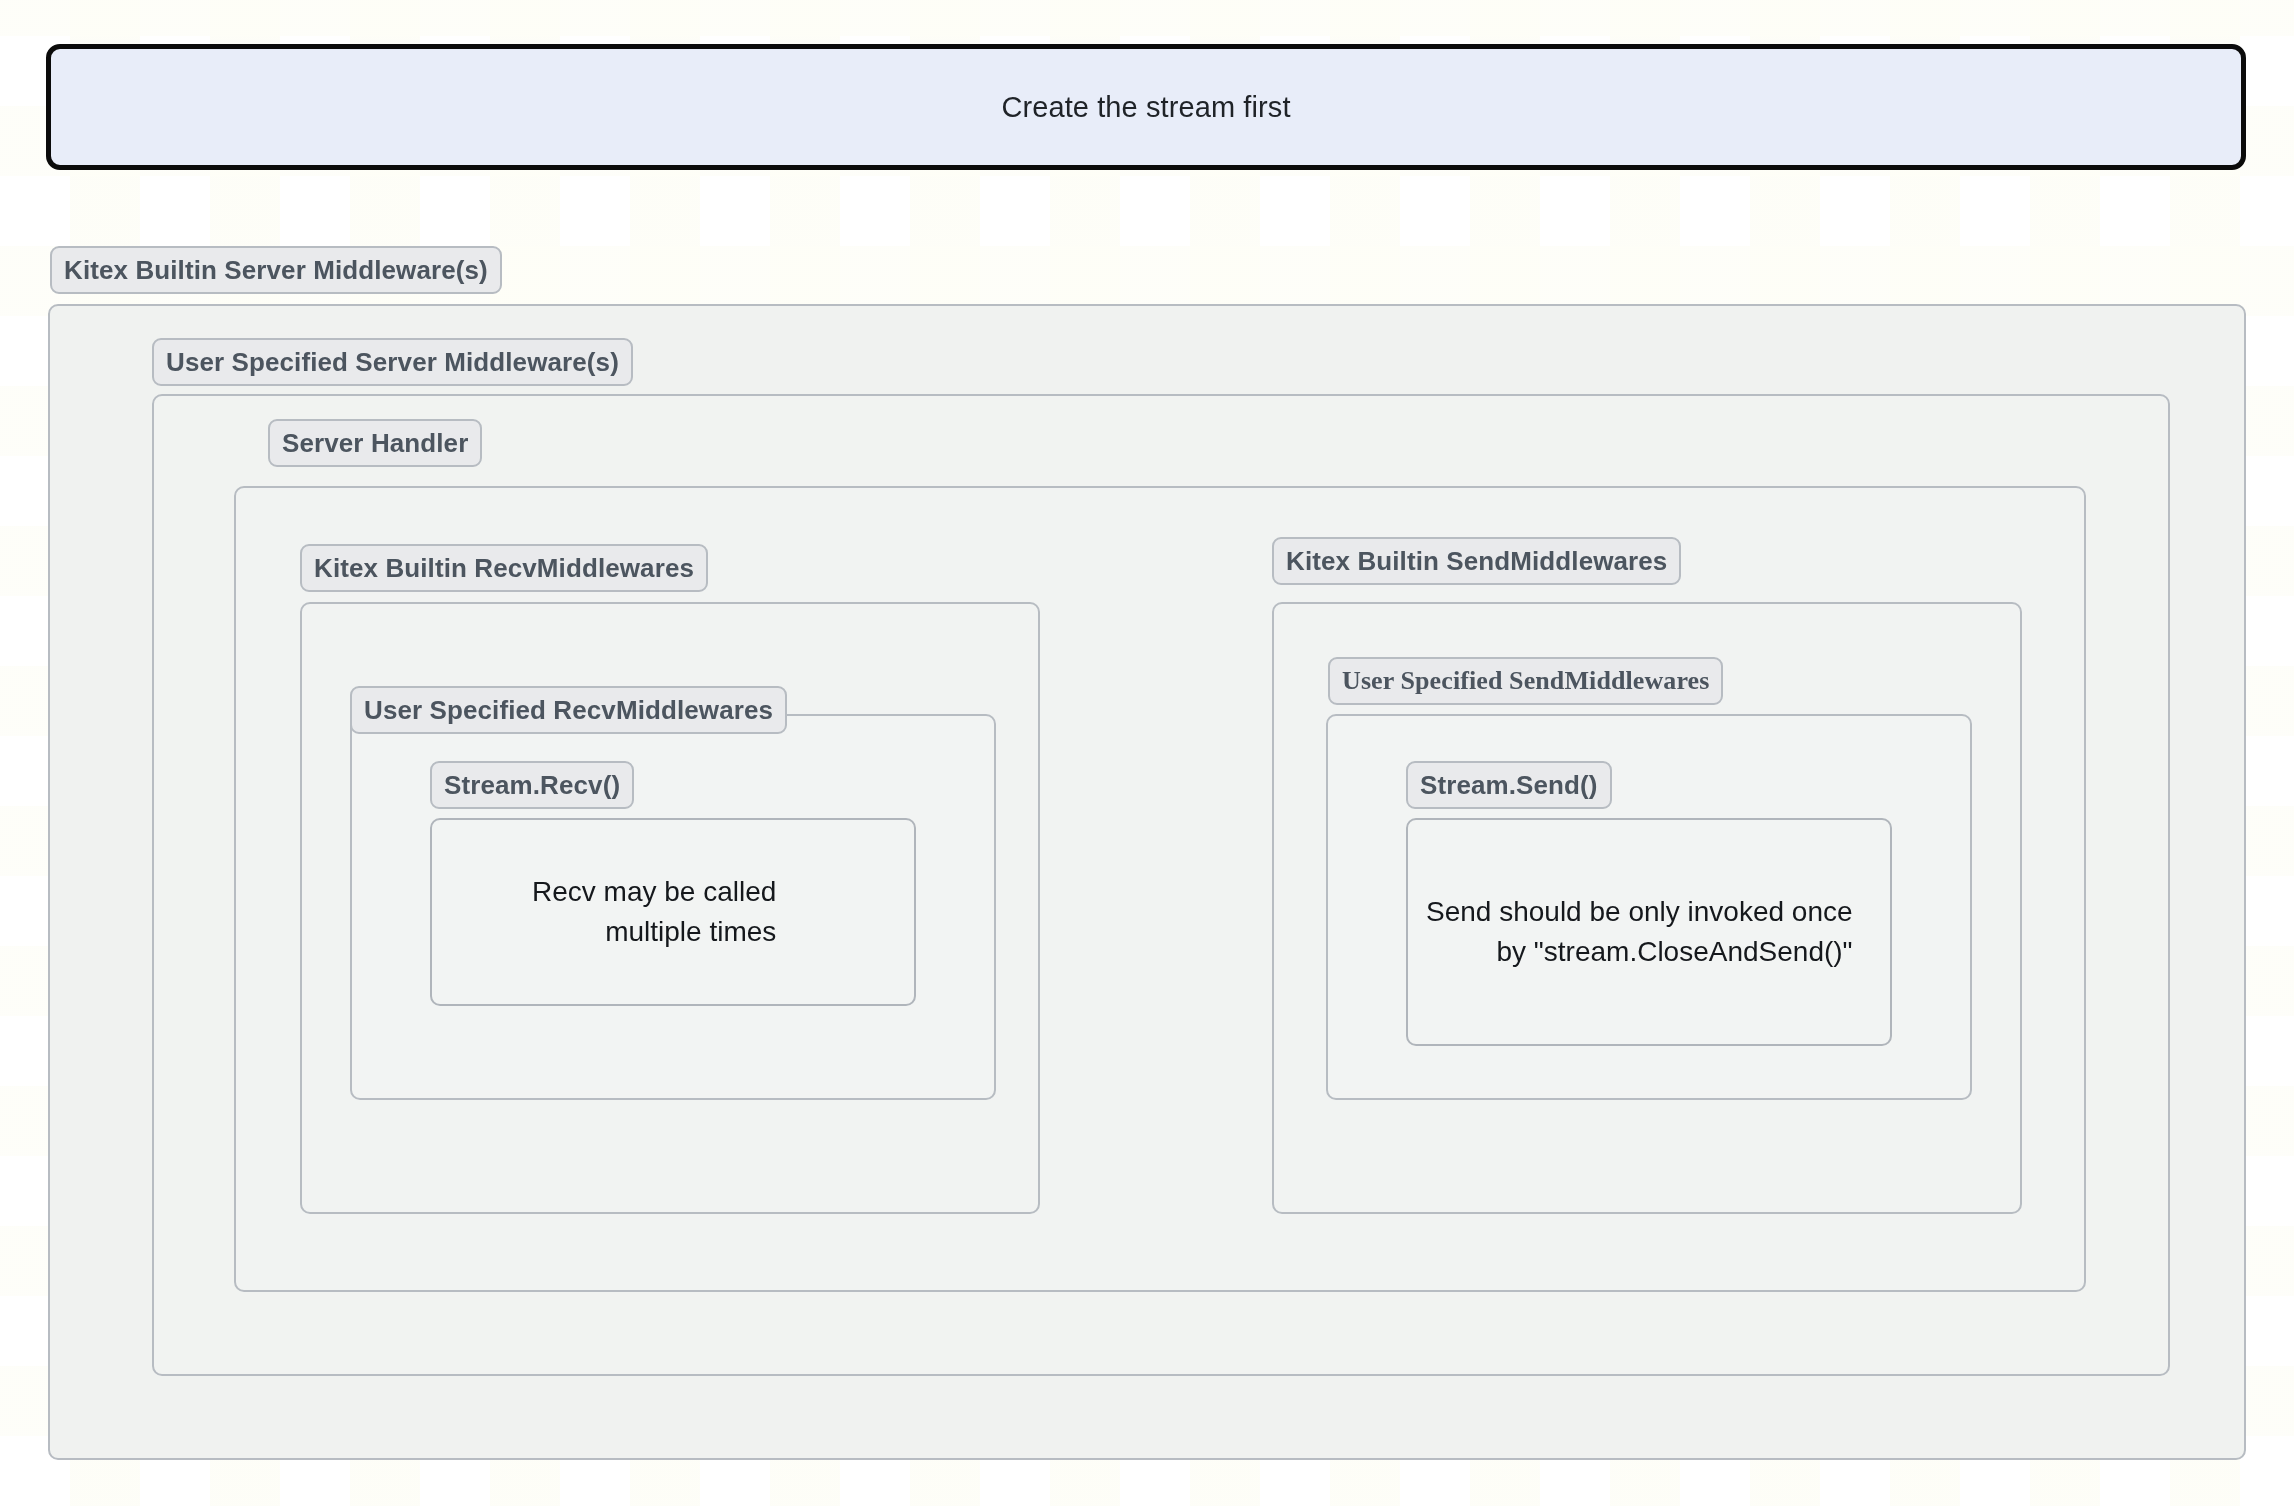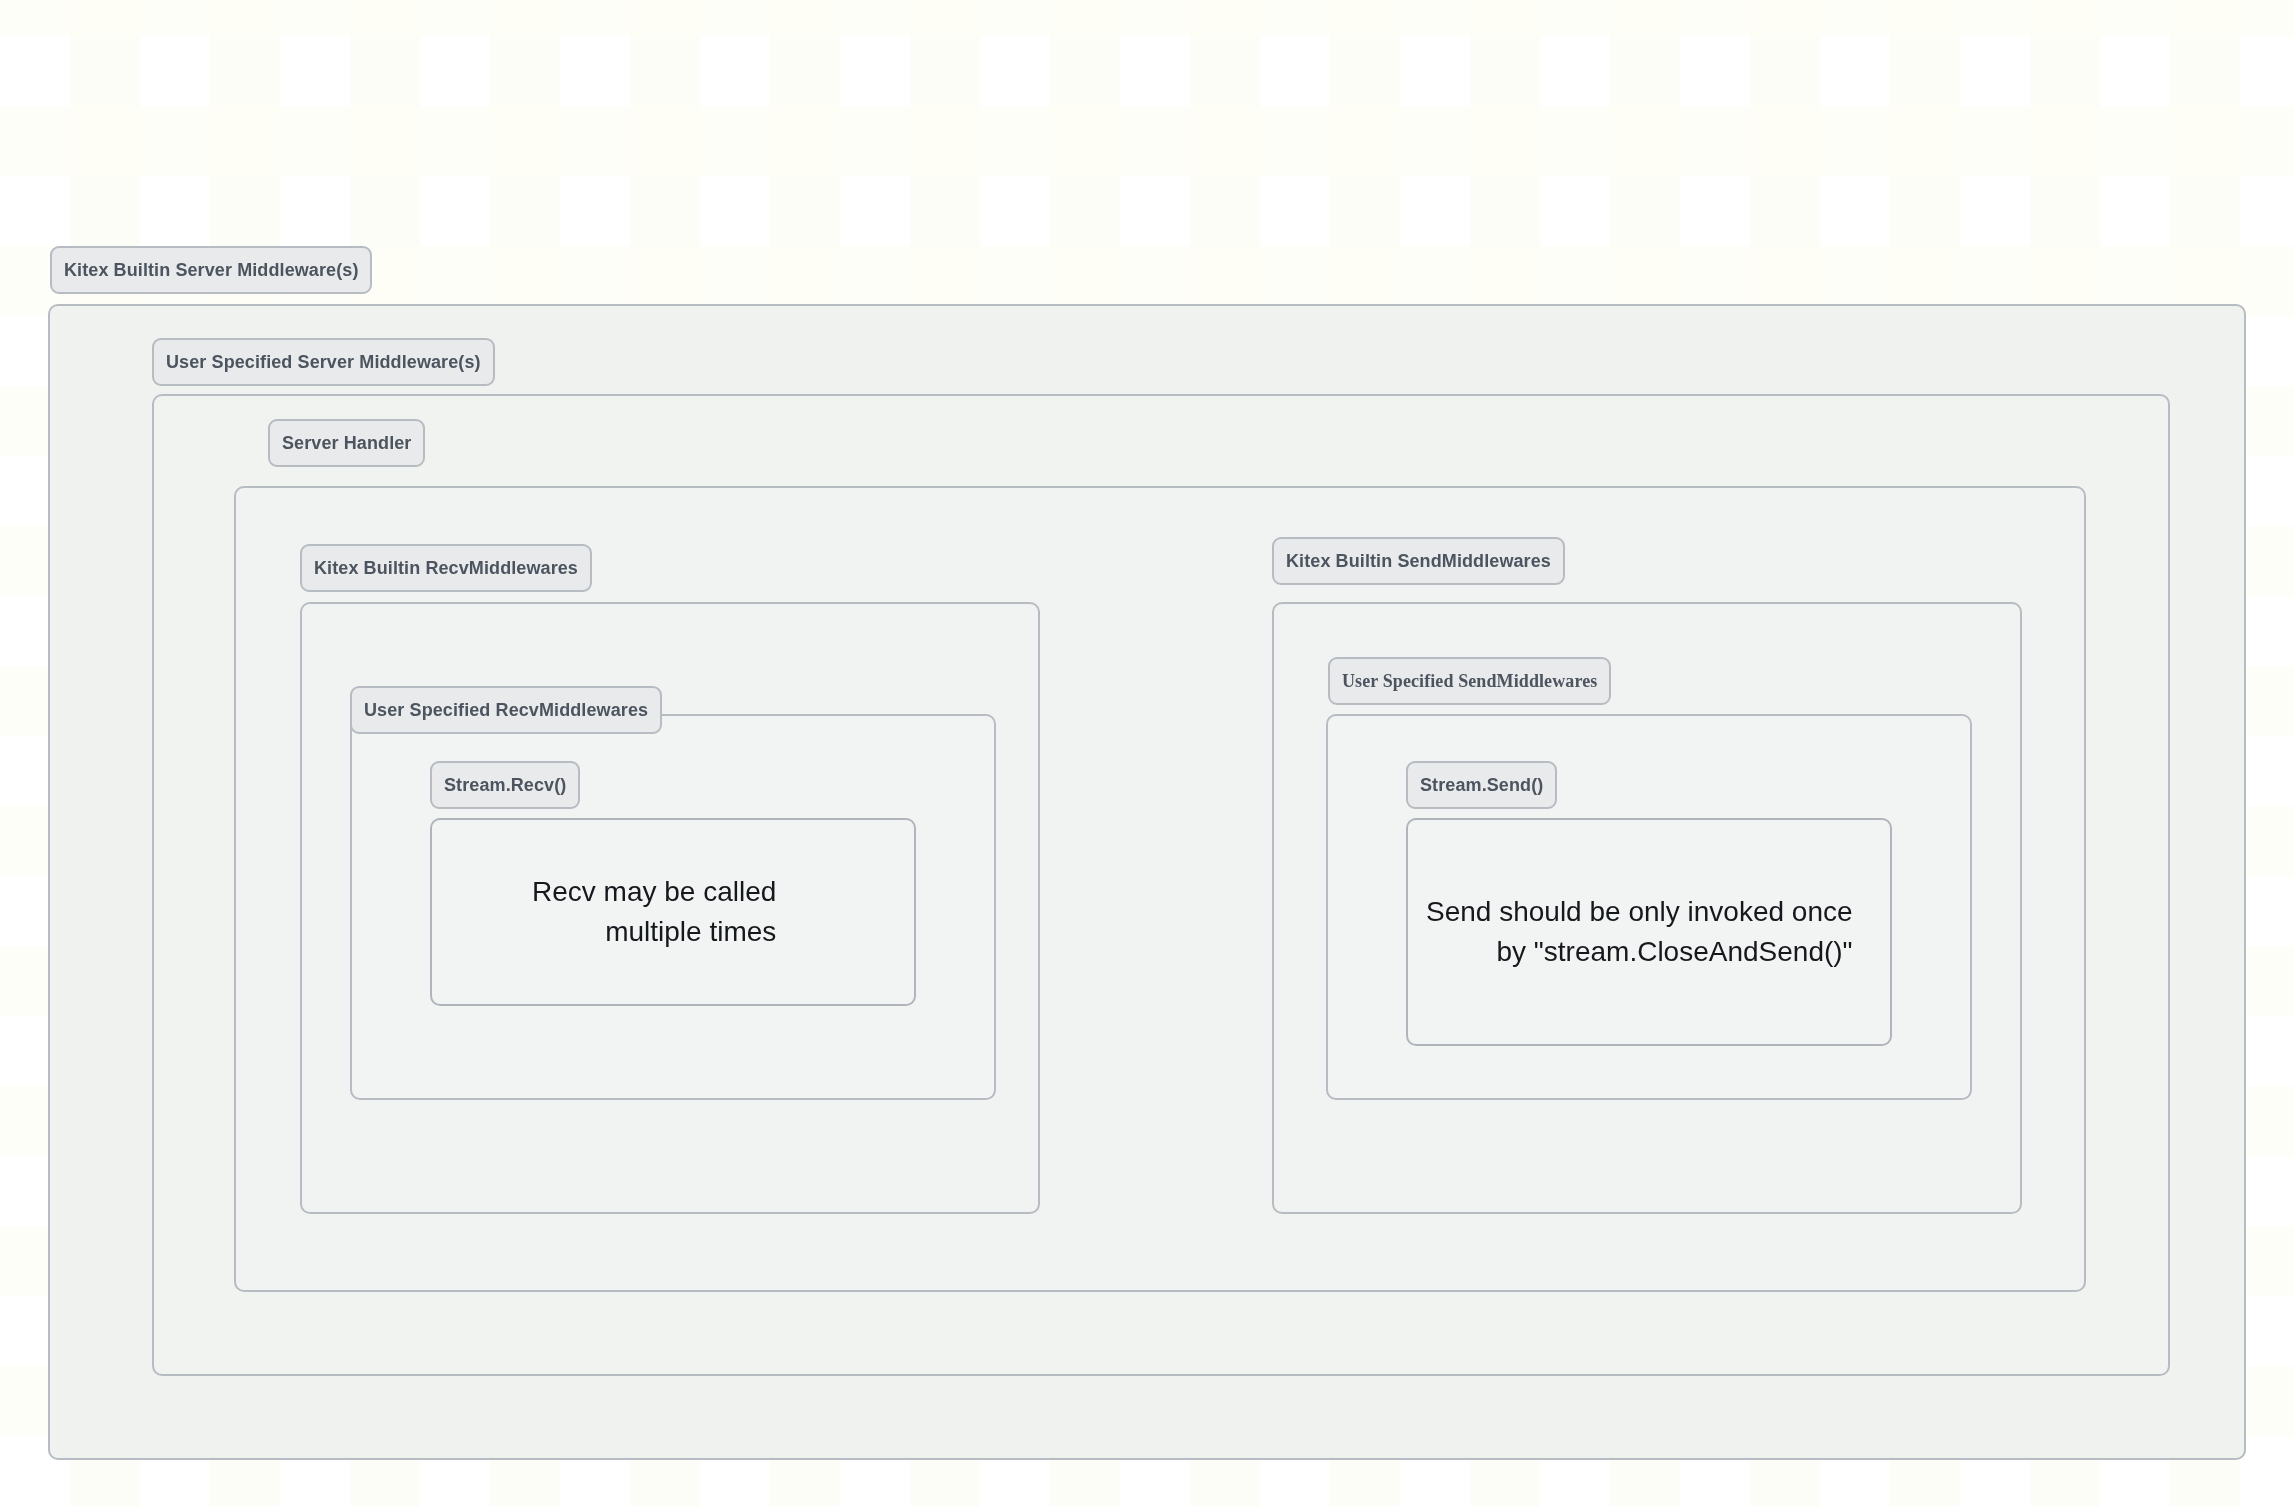--- a/index.html
+++ b/index.html
@@ -104,33 +104,36 @@
     box-sizing: border-box;
     display: inline-flex;
     align-items: center;
     height: 48px;
     padding: 12px 12px;
     background: #e9eaec;
     border: 2px solid #b7bcc2;
     border-radius: 9px;
     color: #4c555f;
     font-weight: 700;
-    font-size: 18px;
+    font-size: 26px;
     letter-spacing: 0.1px;
     white-space: nowrap;
     z-index: 5;
   }
 </style>
 </head>
 <body>
 
 <div id="canvas">
 
   <div id="watermark"></div>
 
+  <div class="top-note">
+    <span class="top-note-text">Create the stream first</span>
+  </div>
 
   <div class="pill" style="left:50px; top:246px;">Kitex Builtin Server Middleware(s)</div>
   <div class="group lvl1" style="left:48px; top:304px; width:2198px; height:1156px;"></div>
 
   <div class="pill" style="left:152px; top:338px;">User Specified Server Middleware(s)</div>
   <div class="group lvl2" style="left:152px; top:394px; width:2018px; height:982px;"></div>
 
   <div class="pill" style="left:232px; top:419px;margin-left:36px;">Server Handler</div>
   <div class="group lvl3" style="left:234px; top:486px; width:1852px; height:806px;"></div>
 

